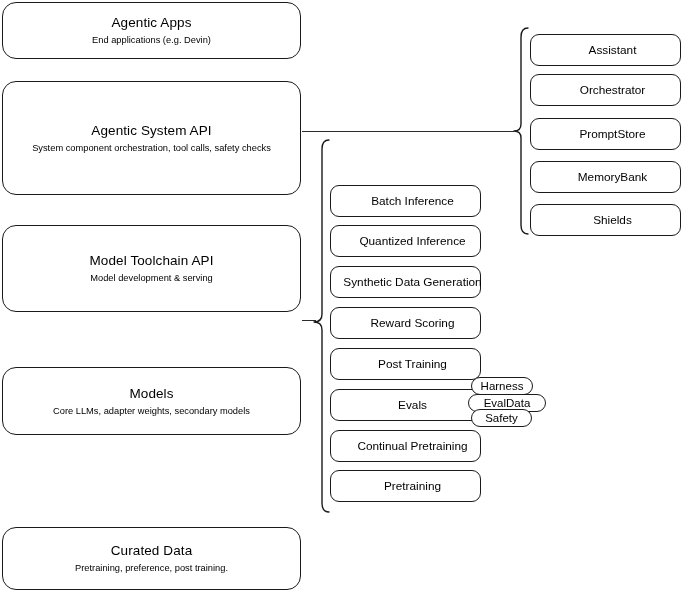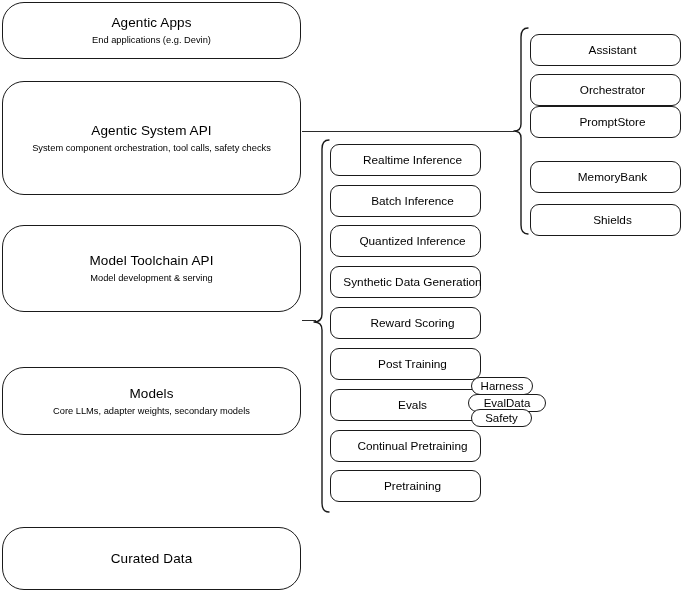--- a/index.html
+++ b/index.html
@@ -33,21 +33,21 @@
     align-items: center;
     justify-content: center;
     text-align: center;
     padding: 2px 6px;
   }
 
   
   .layer-box {
     left: 2px;
     width: 299px;
-    border-radius: 22px;
+    border-radius: 14px;
   }
   .layer-title {
     font-size: 13.5px;
     line-height: 17px;
     color: #000;
     letter-spacing: 0.1px;
   }
   .layer-sub {
     font-size: 9.3px;
     line-height: 13px;
@@ -126,57 +126,55 @@
   </div>
 
   <div class="box layer-box" style="top:367px; height:68px;">
     <div class="layer-title">Models</div>
     <div class="layer-sub">Core LLMs, adapter weights, secondary models</div>
   </div>
 
 
   <div class="box layer-box" style="top:527px; height:63px;">
     <div class="layer-title">Curated Data</div>
+    <div class="layer-sub">Pretraining, preference, post training.</div>
   </div>
 
   <div class="hline" style="left:302px; top:131px; width:212px;"></div>
 
   <svg class="brace-svg" style="left:512px; top:26px; width:20px; height:220px;" viewBox="0 0 20 220">
     <path d="M16 2 C10 2 9 6 9 11 L9 98 C9 103 7 105 2 105 C7 105 9 107 9 112 L9 199 C9 204 10 208 16 208"></path>
   </svg>
 
   <div class="box item-box right-box" style="top:34px;">
     <span>Assistant</span>
   </div>
   <div class="box item-box right-box" style="top:74px;">
     <span>Orchestrator</span>
   </div>
-  <div class="box item-box right-box" style="top:106px;">
+  <div class="box item-box right-box" style="top:118px;">
     <span>PromptStore</span>
   </div>
   <div class="box item-box right-box" style="top:161px;">
     <span>MemoryBank</span>
   </div>
   <div class="box item-box right-box" style="top:204px;">
     <span>Shields</span>
   </div>
 
   <div class="hline" style="left:302px; top:320px; width:14px;"></div>
 
   <svg class="brace-svg" style="left:312px; top:138px; width:20px; height:378px;" viewBox="0 0 20 378">
     <path d="M17 2 C11 2 10 6 10 11 L10 176 C10 181 7 184 2 184 C7 184 10 187 10 192 L10 365 C10 370 11 374 17 374"></path>
   </svg>
 
-  <div class="box item-box mid-box" style="top:144px;">
-    <span>Realtime Inference</span>
-  </div>
   <div class="box item-box mid-box" style="top:185px;">
     <span>Batch Inference</span>
   </div>
-  <div class="box item-box mid-box" style="top:225px;border-radius:10px;">
+  <div class="box item-box mid-box" style="top:225px;">
     <span>Quantized Inference</span>
   </div>
   <div class="box item-box mid-box" style="top:266px;">
     <span>Synthetic Data Generation</span>
   </div>
   <div class="box item-box mid-box" style="top:307px;">
     <span>Reward Scoring</span>
   </div>
   <div class="box item-box mid-box" style="top:348px;">
     <span>Post Training</span>

